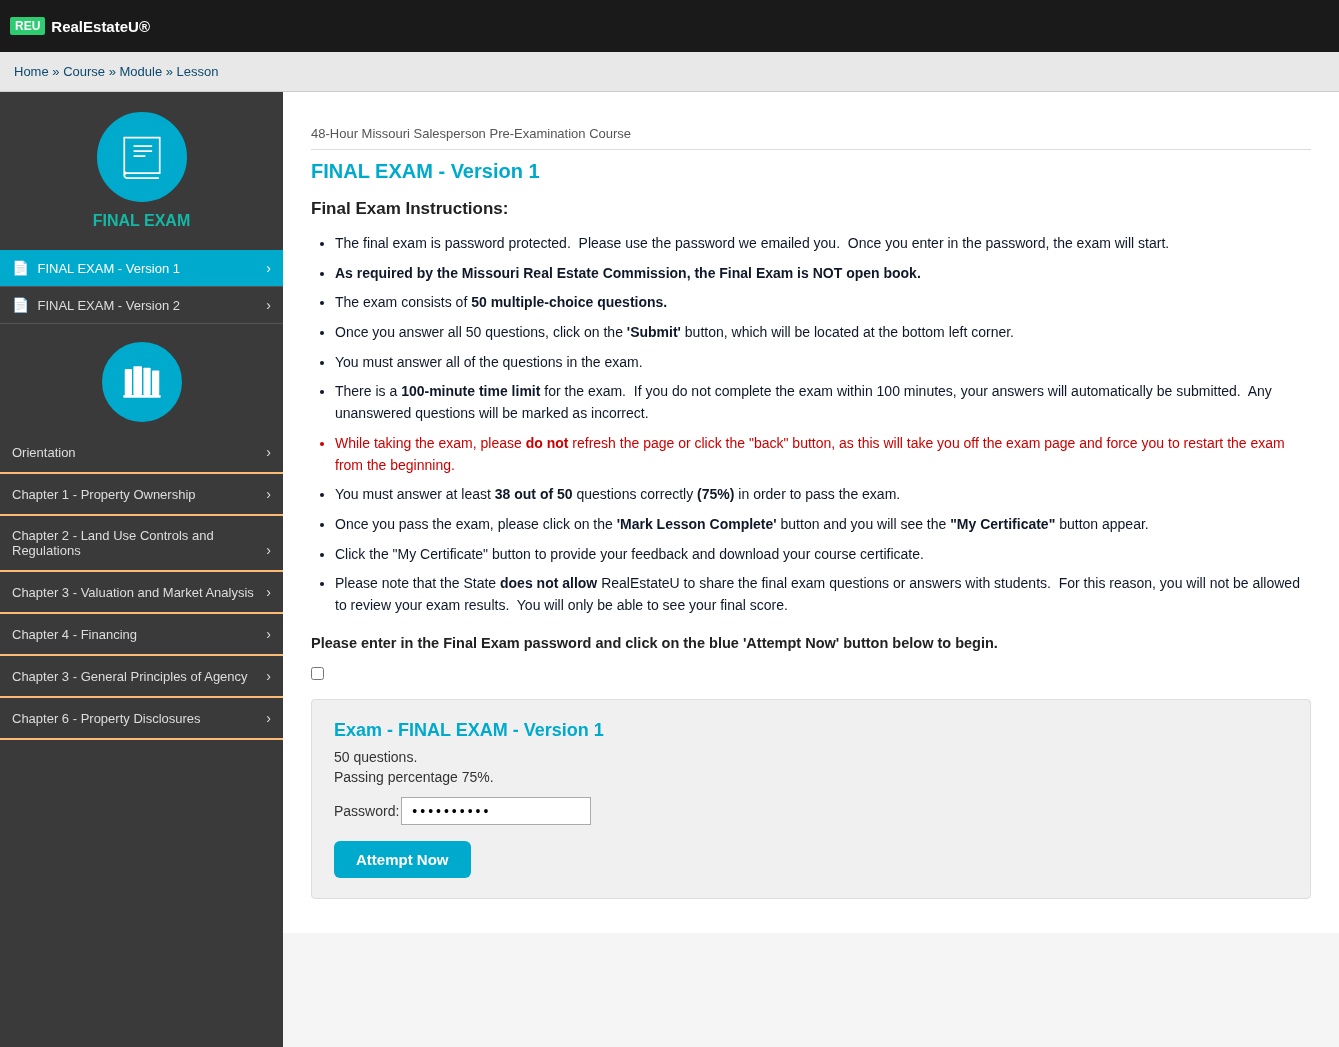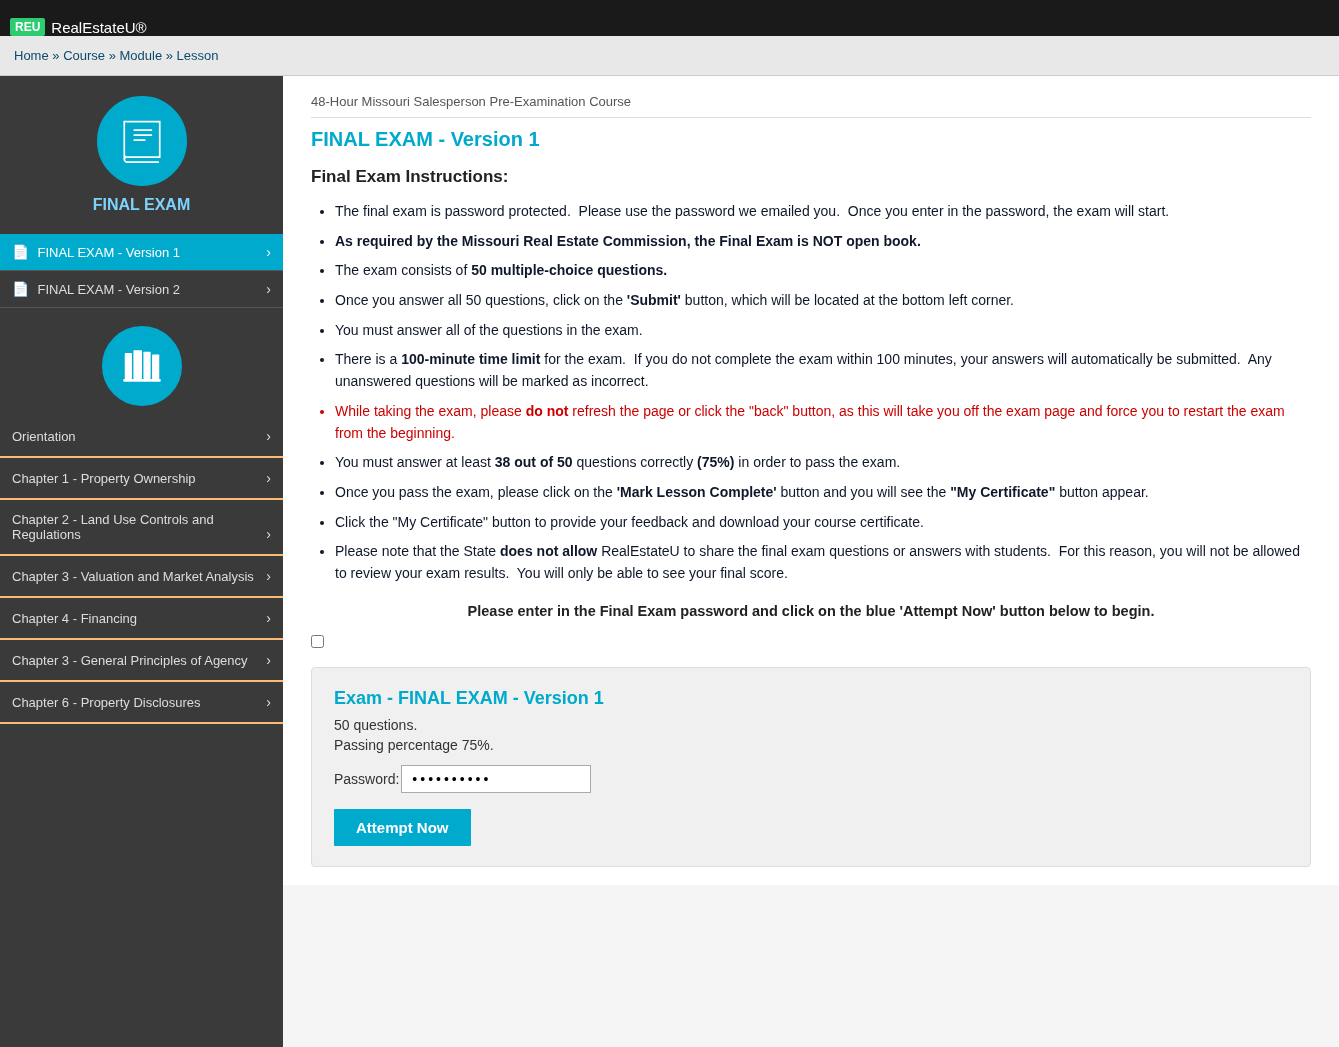--- a/index.html
+++ b/index.html
@@ -2,37 +2,37 @@
 <html><head>
   <meta charset="utf-8">
   <style>
     * { box-sizing: border-box; margin: 0; padding: 0; }
     body { font-family: Arial, sans-serif; font-size: 14px; color: #333; display: flex; flex-direction: column; height: 1047px; width: 1339px; overflow: hidden; }
 
     
     #topbar {
       background: #1a1a1a;
       color: white;
-      height: 36px;
-      display: flex;
-      align-items: flex-end;
+      height: 52px;
+      display: flex;
+      align-items: center;
       padding: 0 10px;
       flex-shrink: 0;
     }
     #topbar .logo-badge {
       background: #2ecc71;
       color: white;
       font-weight: bold;
       font-size: 12px;
       padding: 2px 5px;
       margin-right: 6px;
       border-radius: 2px;
     }
     #topbar .logo-text {
-      font-weight: normal;
+      font-weight: bold;
       font-size: 15px;
     }
 
     
     #breadcrumb {
       background: #e8e8e8;
       padding: 12px 14px;
       font-size: 13px;
       color: #0c4a6e;
       flex-shrink: 0;
@@ -77,21 +77,21 @@
       margin-bottom: 10px;
     }
 
     .sidebar-circle-icon svg {
       width: 54px;
       height: 54px;
       fill: white;
     }
 
     #sidebar-exam-title {
-      color: #7dd3fc;
+      color: #14b8a6;
       font-weight: bold;
       font-size: 16px;
       text-align: center;
       margin-bottom: 10px;
     }
 
     
     .sidebar-exam-item {
       display: flex;
       align-items: center;
@@ -162,21 +162,21 @@
     
     #content {
       flex: 1;
       overflow-y: auto;
       background: #f5f5f5;
       padding: 0;
     }
 
     #content-inner {
       background: white;
-      padding: 18px 28px;
+      padding: 34px 28px;
     }
 
     .course-subtitle {
       font-size: 13px;
       color: #555;
       margin-bottom: 10px;
       padding-bottom: 8px;
       border-bottom: 1px solid #ddd;
     }
 
@@ -213,21 +213,20 @@
 
     .instructions-list li.red-warning strong {
       color: #cc0000;
     }
 
     .password-instruction {
       font-weight: bold;
       font-size: 14.5px;
       margin-bottom: 16px;
       color: #222;
-      text-align: center;
     }
 
     .checkbox-area {
       margin-bottom: 16px;
     }
 
     
     .exam-box {
       background: #f0f0f0;
       border: 1px solid #ddd;
@@ -272,21 +271,21 @@
     }
 
     .attempt-btn {
       background: #00aacc;
       color: white;
       border: none;
       padding: 10px 22px;
       font-size: 15px;
       font-weight: bold;
       cursor: pointer;
-      border-radius: 1px;
+      border-radius: 6px;
     }
 
     
     #sidebar::-webkit-scrollbar { width: 6px; }
     #sidebar::-webkit-scrollbar-track { background: #3a3a3a; }
     #sidebar::-webkit-scrollbar-thumb { background: #666; }
     #content::-webkit-scrollbar { width: 8px; }
     #content::-webkit-scrollbar-track { background: #eee; }
     #content::-webkit-scrollbar-thumb { background: #bbb; }
   </style>

